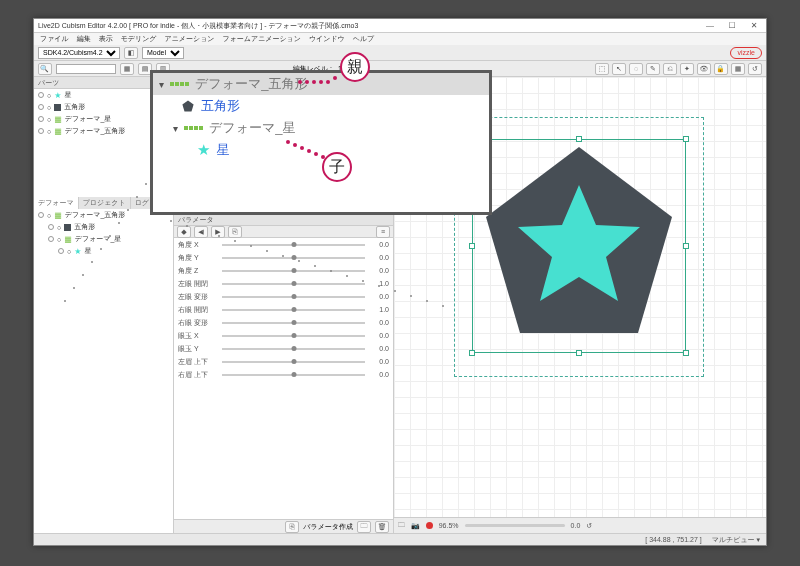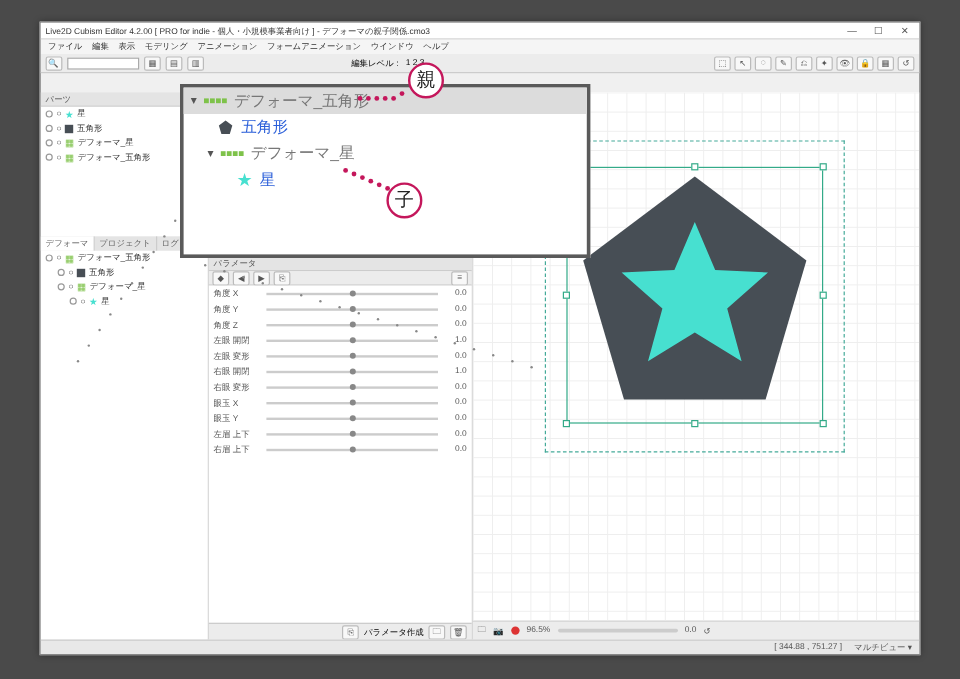--- a/index.html
+++ b/index.html
@@ -94,20 +94,28 @@
     <span>ファイル</span>
     <span>編集</span>
     <span>表示</span>
     <span>モデリング</span>
     <span>アニメーション</span>
     <span>フォームアニメーション</span>
     <span>ウインドウ</span>
     <span>ヘルプ</span>
   </div>
 
+  <div class="toolbar1">
+    <select><option>SDK4.2/Cubism4.2</option></select>
+    <span class="toolbtn">◧</span>
+    <select><option>Model</option></select>
+    <div class="toolbar-right">
+      <span class="pill">vizzle</span>
+    </div>
+  </div>
 
   <div class="toolbar2">
     <span class="toolbtn">🔍</span>
     <input type="text" style="width: 60px; height: 10px; font-size: 7px; border: 1px solid rgb(170, 170, 170);">
     <span class="toolbtn">▦</span>
     <span class="toolbtn">▤</span>
     <span class="toolbtn">▥</span>
     <div class="mid">
       <span class="lbl">編集レベル :</span>
       <span>1   2   3</span>

